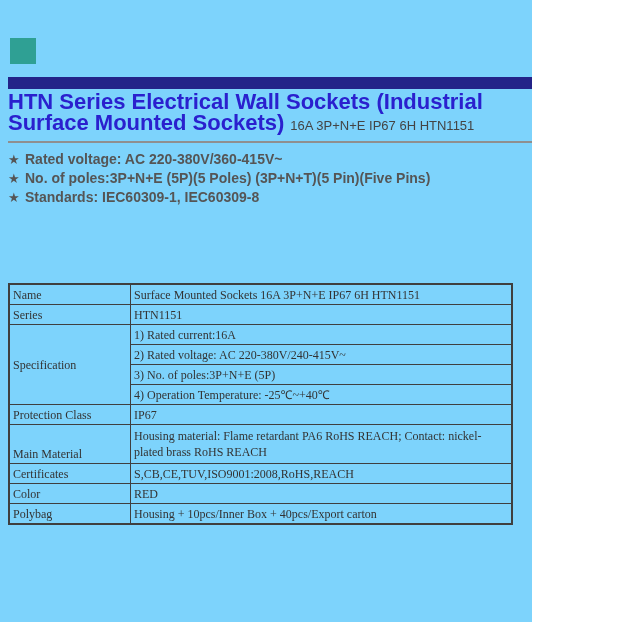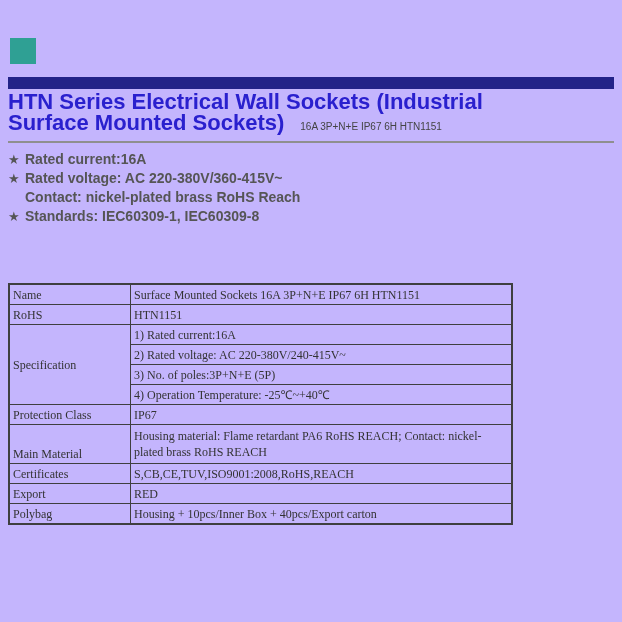--- a/index.html
+++ b/index.html
@@ -1,37 +1,37 @@
 <!DOCTYPE html>
 <html><head>
 <meta charset="utf-8">
 <style>
   html,body{margin:0;padding:0;background:#ffffff;}
   body{
     width:622px;height:622px;
     font-family:"Liberation Sans","DejaVu Sans",sans-serif;
   }
   .page{
-    position:relative;width:622px;height:622px;background:#c4b5fd;overflow:hidden;
+    position:relative;width:532px;height:622px;background:#7dd3fc;overflow:hidden;
   }
   .logo-square{
     position:absolute;left:10px;top:38px;width:26px;height:26px;
     background:#2fa094;
   }
   .divider-bar{
     position:absolute;left:8px;top:77px;width:606px;height:12px;
     background:#232388;
   }
   .page-title{
     position:absolute;left:8px;top:91px;width:612px;
     color:#2a20ce;font-weight:bold;font-size:22px;line-height:21px;
     white-space:nowrap;
   }
   .page-subtitle{
-    font-size:10px;font-weight:normal;color:#444444;margin-left:16px;
+    font-size:13px;font-weight:normal;color:#444444;margin-left:6px;
     letter-spacing:0;
   }
   .title-rule{
     position:absolute;left:8px;top:141px;width:606px;height:0;
     border-top:2px solid #8f8f8f;
   }
   .features{
     position:absolute;left:8px;top:150px;width:606px;
     font-weight:bold;font-size:14px;line-height:19px;color:#555555;
   }
@@ -66,38 +66,37 @@
   <div class="divider-bar"></div>
 
   <div class="page-title">
     <span>HTN Series Electrical Wall Sockets (Industrial</span><br>
     <span>Surface Mounted Sockets)</span><span class="page-subtitle">16A 3P+N+E IP67 6H HTN1151</span>
   </div>
 
   <div class="title-rule"></div>
 
   <div class="features">
-    <div class="feature-line"><span class="star">★</span><span>Rated current:16A</span></div>
     <div class="feature-line"><span class="star">★</span><span>Rated voltage: AC 220-380V/360-415V~</span></div>
-    <div class="feature-line"><span class="star"></span><span>Contact: nickel-plated brass RoHS Reach</span></div>
+    <div class="feature-line"><span class="star">★</span><span>No. of poles:3P+N+E (5P)(5 Poles) (3P+N+T)(5 Pin)(Five Pins)</span></div>
     <div class="feature-line"><span class="star">★</span><span>Standards: IEC60309-1, IEC60309-8</span></div>
   </div>
 
   <table class="spec-table">
     <colgroup>
         <col style="width:122px">
         <col style="width:383px">
       </colgroup>
     <tbody>
       <tr>
         <td class="label">Name</td>
         <td>Surface Mounted Sockets 16A 3P+N+E IP67 6H HTN1151</td>
       </tr>
       <tr>
-        <td class="label">RoHS</td>
+        <td class="label">Series</td>
         <td>HTN1151</td>
       </tr>
       <tr>
         <td class="label" rowspan="4">Specification</td>
         <td>1) Rated current:16A</td>
       </tr>
       <tr>
         <td>2) Rated voltage: AC 220-380V/240-415V~</td>
       </tr>
       <tr>
@@ -112,21 +111,21 @@
       </tr>
       <tr>
         <td class="label va-bottom">Main Material</td>
         <td class="wrap2">Housing material: Flame retardant PA6 RoHS REACH; Contact: nickel-plated brass RoHS REACH</td>
       </tr>
       <tr>
         <td class="label">Certificates</td>
         <td>S,CB,CE,TUV,ISO9001:2008,RoHS,REACH</td>
       </tr>
       <tr>
-        <td class="label">Export</td>
+        <td class="label">Color</td>
         <td>RED</td>
       </tr>
       <tr>
         <td class="label">Polybag</td>
         <td>Housing + 10pcs/Inner Box + 40pcs/Export carton</td>
       </tr>
     </tbody>
   </table>
 
 </div>

